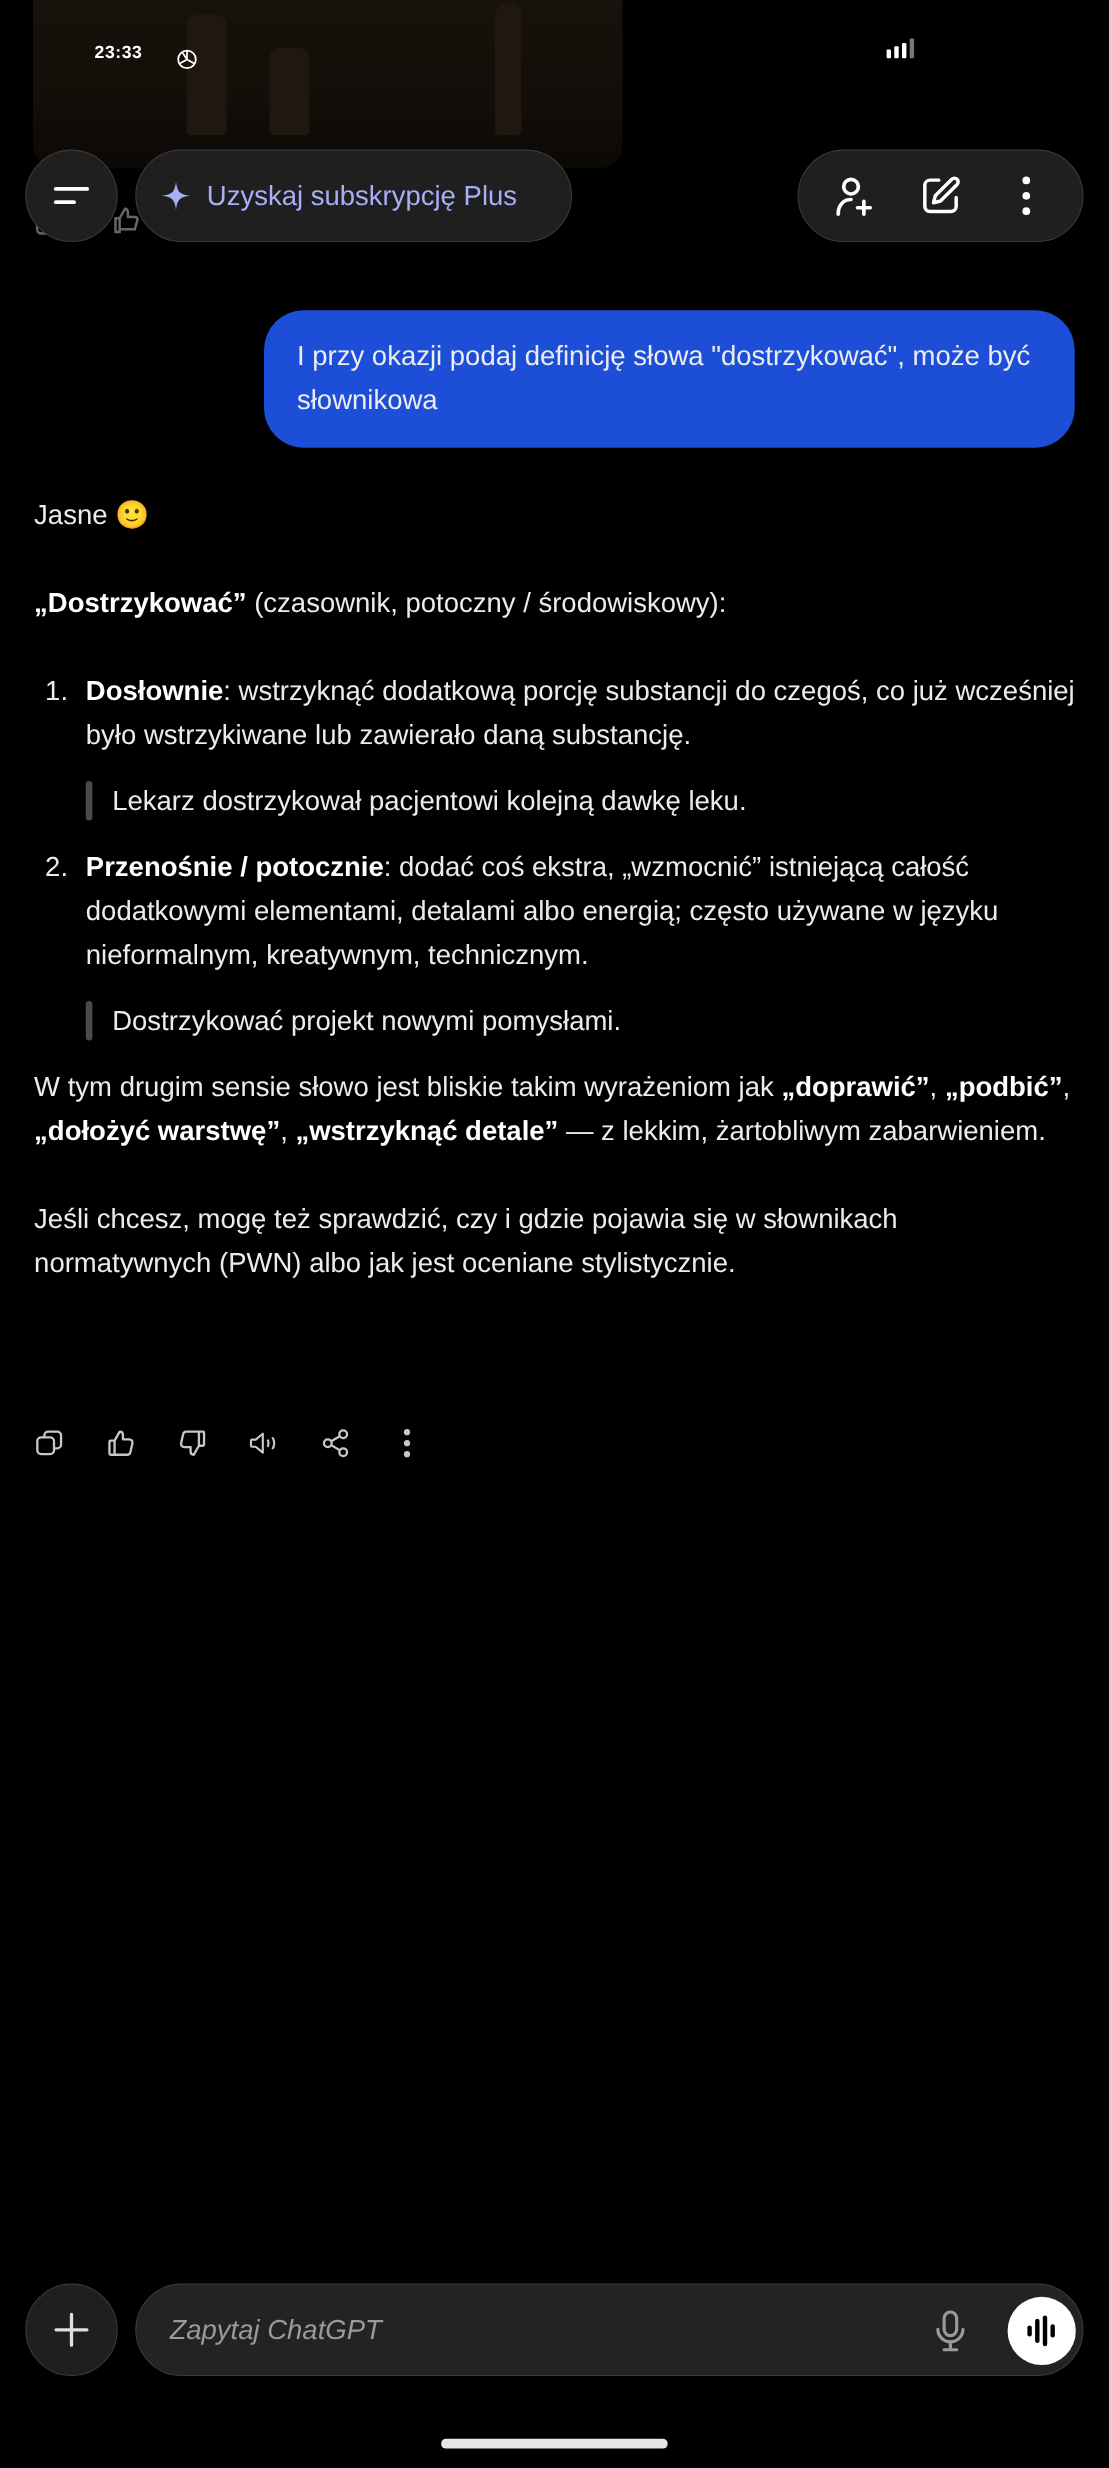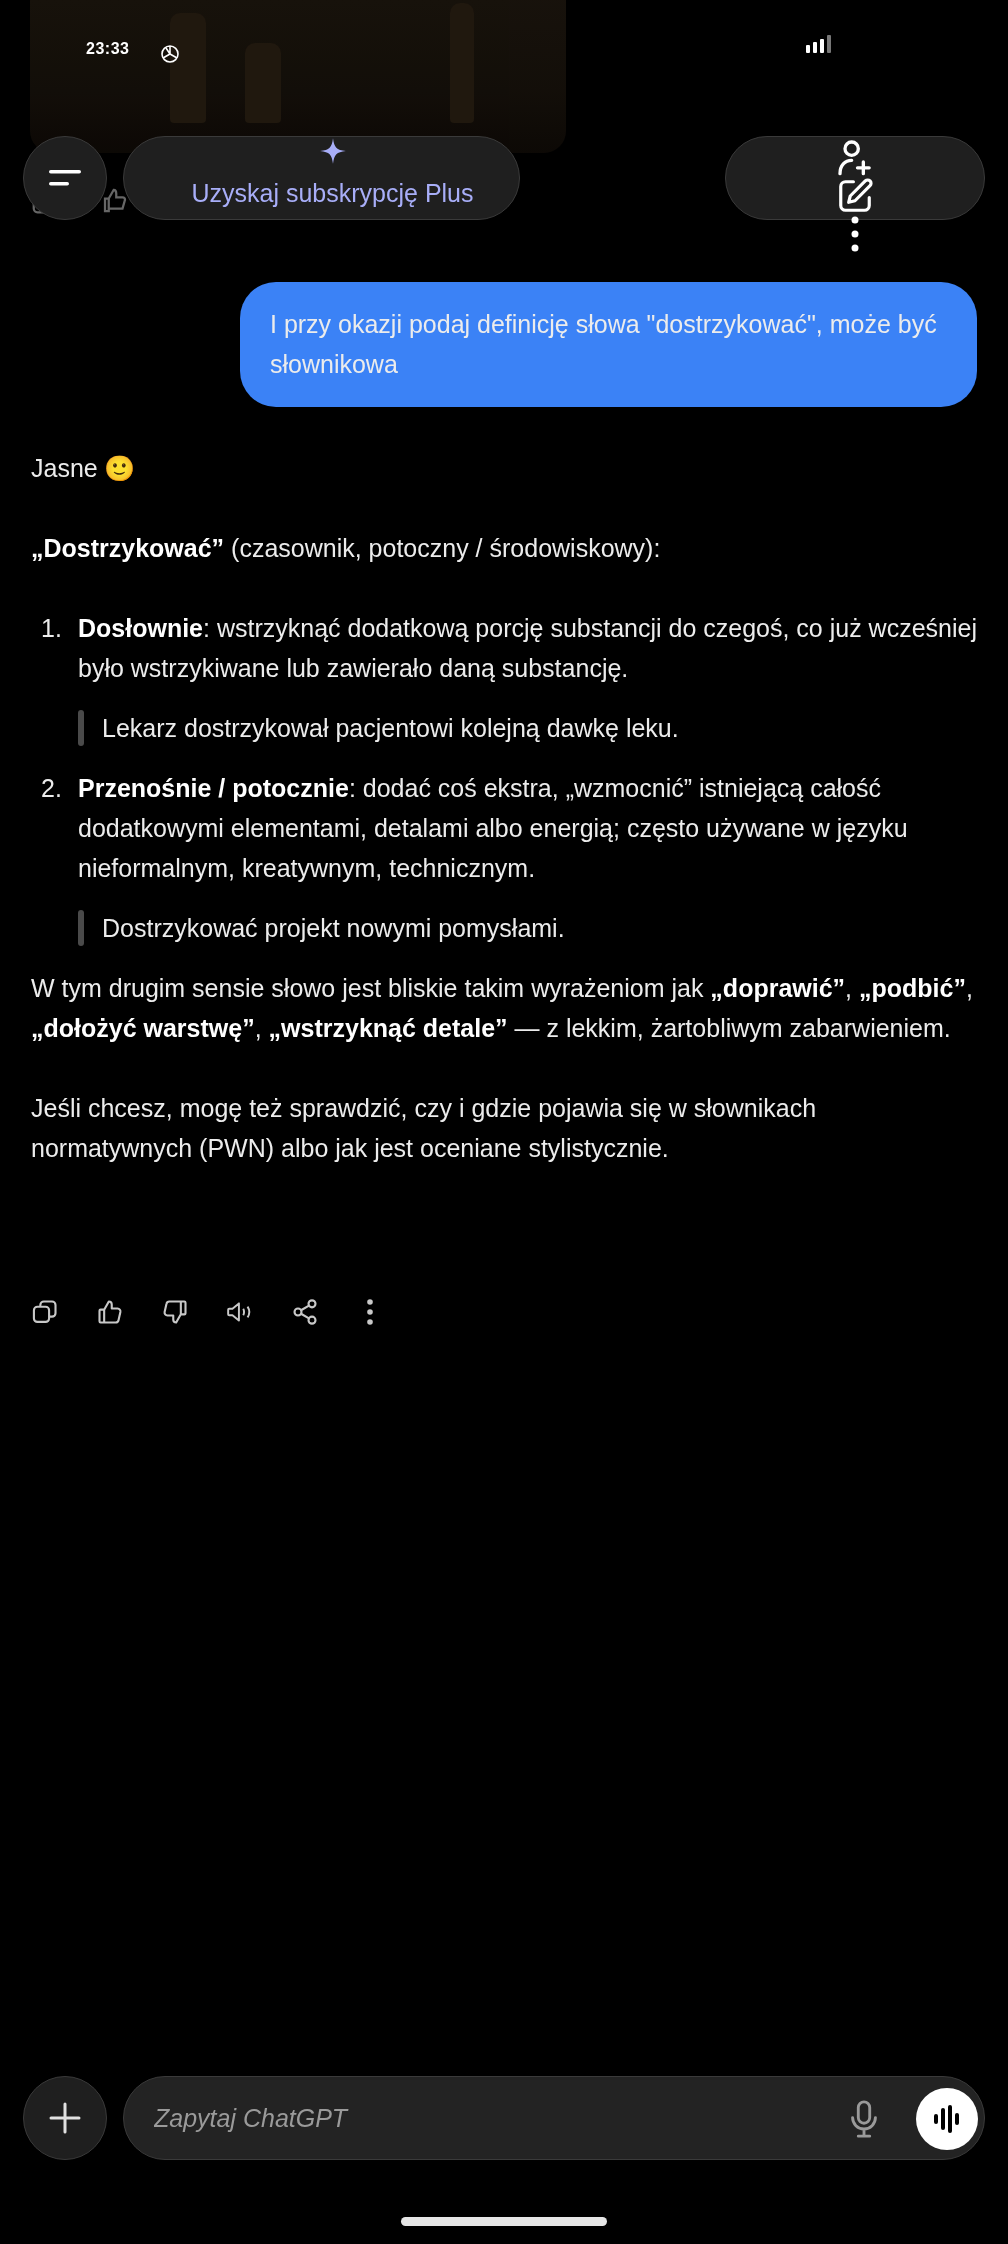--- a/index.html
+++ b/index.html
@@ -20,32 +20,32 @@
   .status-right { position: absolute; left: 796px; top: 35px; height: 24px; display: flex; align-items: center; gap: 10px; flex-direction: column; }
   .signal { display: flex; align-items: flex-end; gap: 3px; height: 18px; }
   .signal span { width: 4px; background: #fff; border-radius: 1px; }
   .signal span.dim { background: #777; }
   .battery { position: relative; width: 44px; height: 21px; border-radius: 6px; background: #8a8a8a; overflow: hidden; display: flex; align-items: center; justify-content: center; }
   .battery .fill { position: absolute; left: 0; top: 0; bottom: 0; width: 40%; background: #2ecc40; }
   .battery .pct { position: relative; font-size: 17px; font-weight: 700; color: #111; }
   .bolt { width: 12px; height: 20px; }
 
   .topbar { position: absolute; left: 0; top: 136px; width: 1008px; height: 84px; }
-  .pill { position: absolute; background: #1f1f1f; border: 1px solid #3a3a3a; border-radius: 42px; display: flex; align-items: center; flex-direction: column; }
+  .pill { position: absolute; background: #1f1f1f; border: 1px solid #3a3a3a; border-radius: 42px; display: flex; align-items: center; }
   .menu-btn { left: 23px; top: 0; width: 84px; height: 84px; justify-content: center; }
   .plus-btn { left: 123px; top: 0; width: 397px; height: 84px; padding-left: 22px; gap: 14px; }
   .plus-btn .label { color: #a8aef8; font-size: 25px; }
   .actions-pill { left: 725px; top: 0; width: 260px; height: 84px; justify-content: space-around; padding: 0 12px; }
   .icon-btn { width: 56px; height: 56px; display: flex; align-items: center; justify-content: center; }
 
   .behind-icons { position: absolute; left: 30px; top: 186px; display: flex; gap: 40px; opacity: 0.6; }
 
   .user-bubble {
     position: absolute; left: 240px; top: 282px; width: 737px; height: 125px;
-    background: #3b82f6; border-radius: 36px; padding: 22px 30px;
+    background: #1d4ed8; border-radius: 36px; padding: 22px 30px;
     font-size: 25px; line-height: 40px; color: #ececec;
   }
 
   .assistant { position: absolute; left: 31px; top: 448px; width: 950px; font-size: 25px; line-height: 40px; color: #ececec; }
   .assistant p { margin: 0; }
   .assistant .gap { height: 40px; }
   .assistant b { font-weight: 700; color: #fff; }
   .list-item { position: relative; padding-left: 47px; margin-top: 0; }
   .list-item .num { position: absolute; left: 10px; top: 0; }
   .quote { position: relative; margin-left: 47px; padding-left: 24px; margin-top: 20px; margin-bottom: 20px; }

